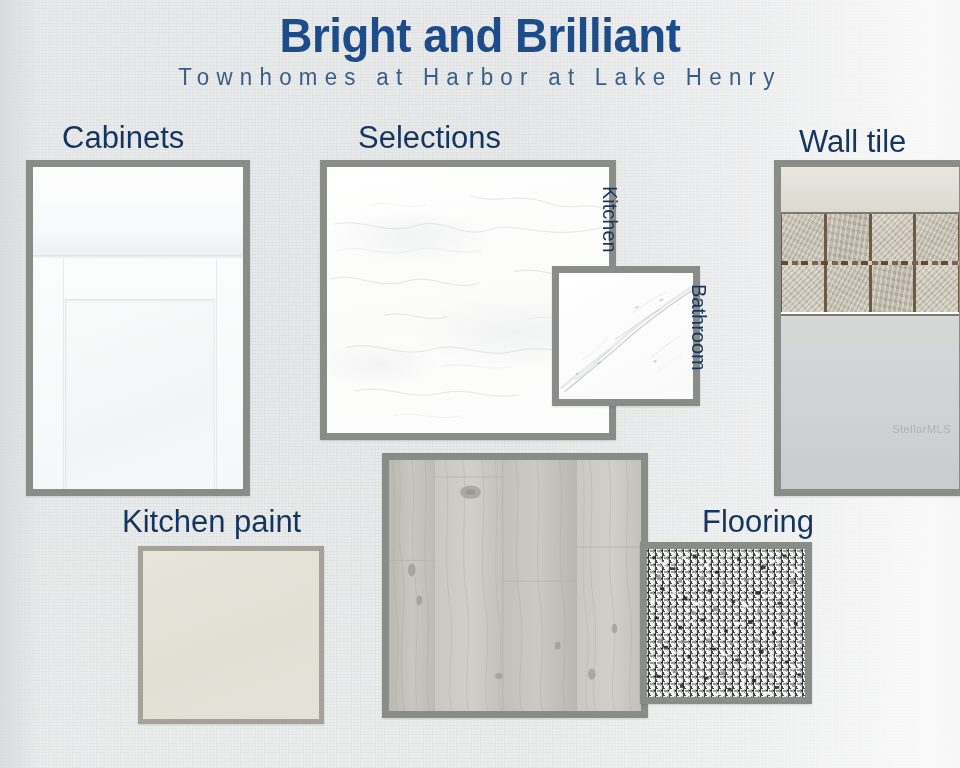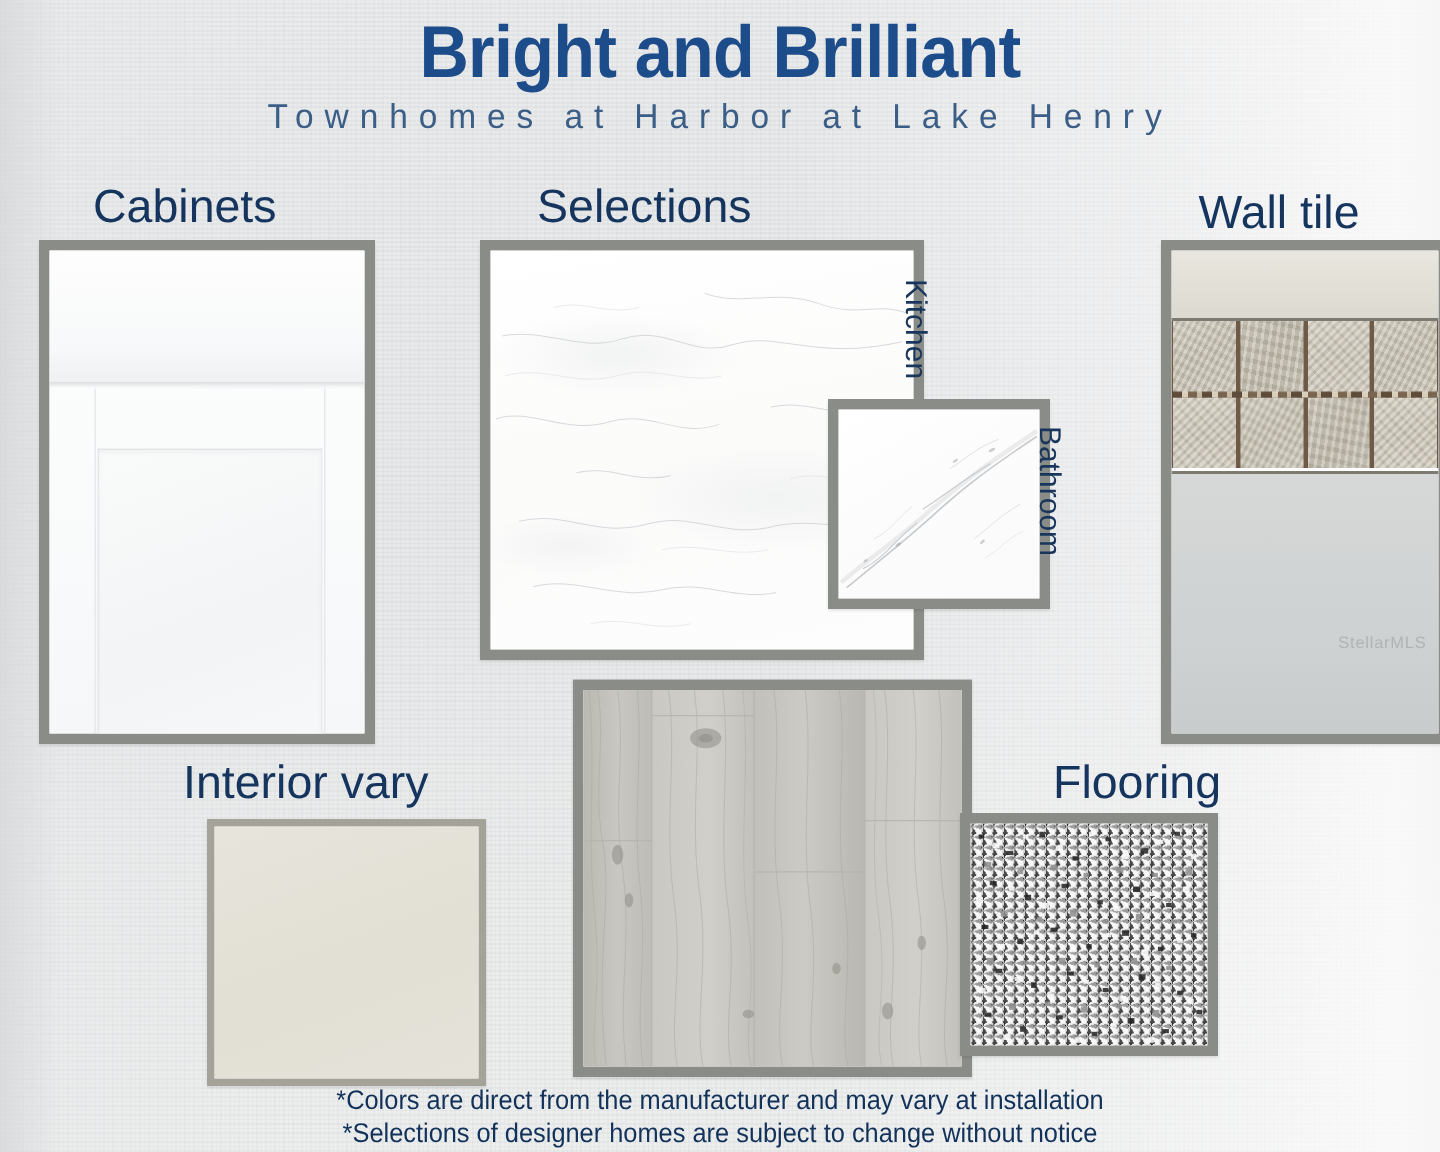--- a/index.html
+++ b/index.html
@@ -253,21 +253,21 @@
 <body>
 
 <div id="board">
 
   <div class="title">Bright and Brilliant</div>
   <div class="subtitle">Townhomes at Harbor at Lake Henry</div>
 
   <div class="heading cabinets">Cabinets</div>
   <div class="heading countertops">Selections</div>
   <div class="heading walltile">Wall tile</div>
-  <div class="heading paint">Interior vary</div>
+  <div class="heading paint">Kitchen paint</div>
   <div class="heading flooring">Flooring</div>
 
   <div class="frame" id="cabinet-frame">
     <div class="inner">
       <div class="cab-surface"></div>
       <div class="cab-drawer"></div>
       <div class="cab-door">
         <div class="cab-stile-l"></div>
         <div class="cab-stile-r"></div>
         <div class="cab-panel"></div>
@@ -522,18 +522,14 @@
                 <rect x="106" y="132" width="4" height="3"></rect>
               <rect x="132" y="136" width="5" height="4"></rect>
                 <rect x="158" y="148" width="4" height="3"></rect>
             </g>
           </g>
         </svg>
       </div>
     </div>
   </div>
 
-  <div class="footer">
-    <div>*Colors are direct from the manufacturer and may vary at installation</div>
-    <div>*Selections of designer homes are subject to change without notice</div>
-  </div>
 
 </div>
 
 </body></html>

